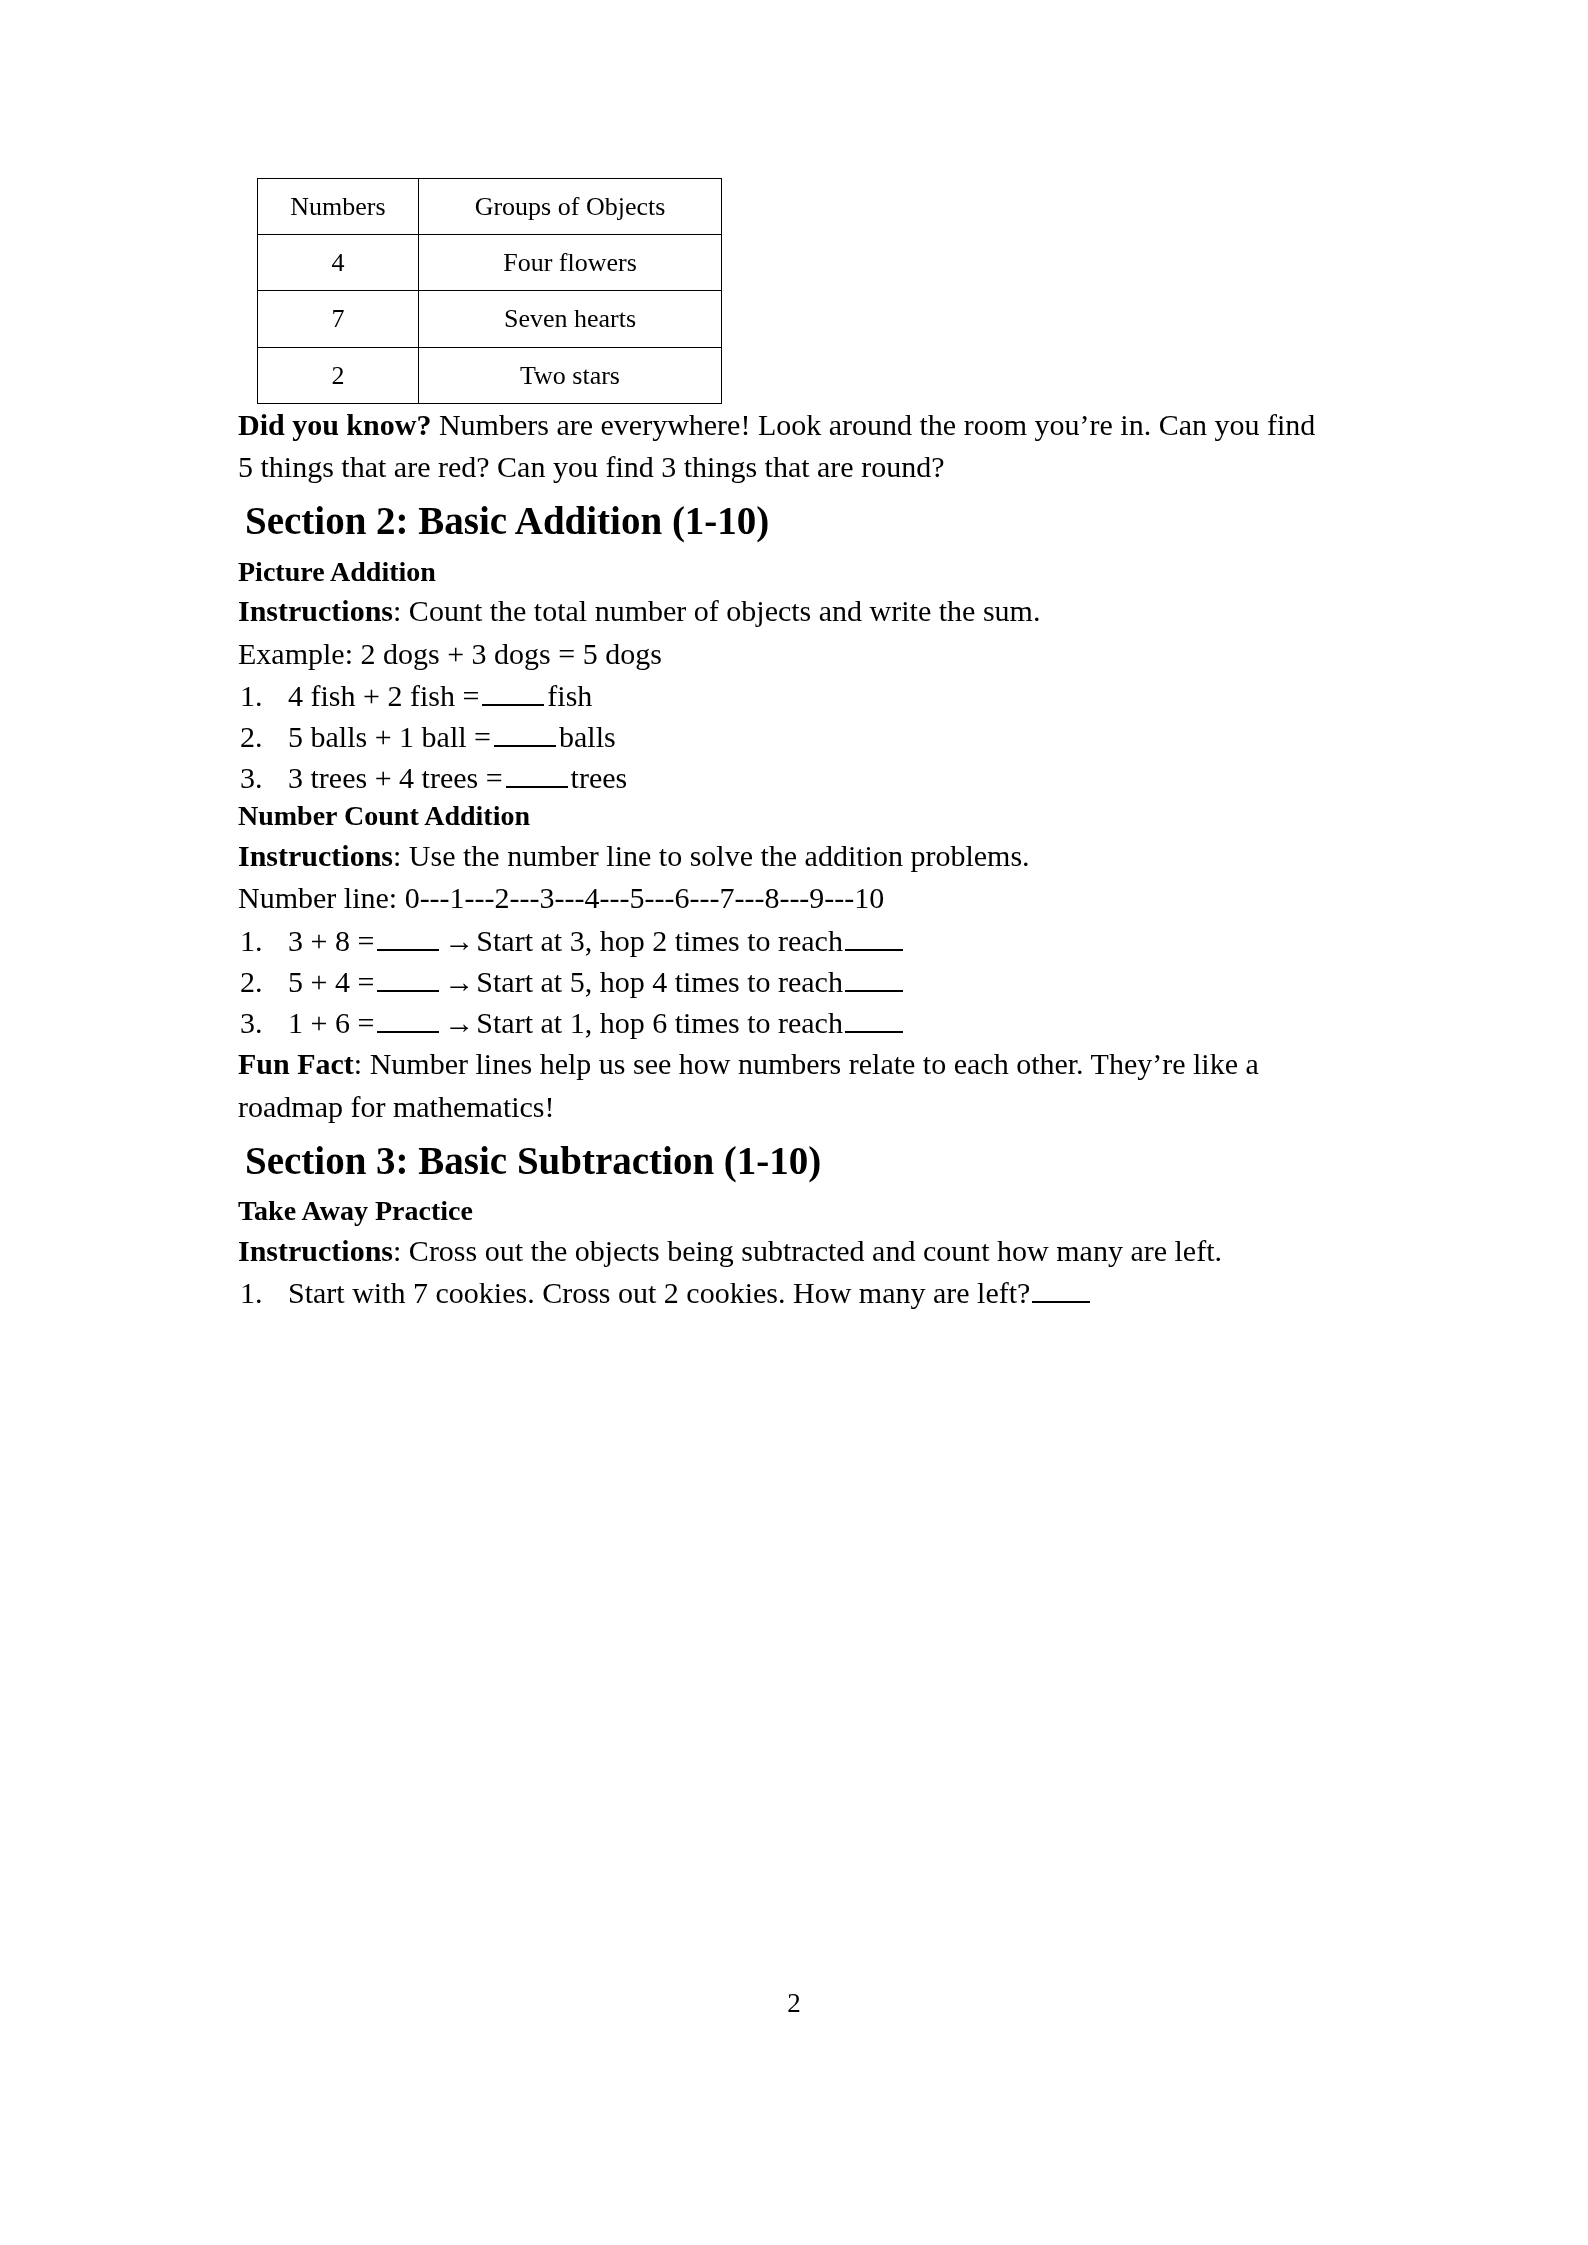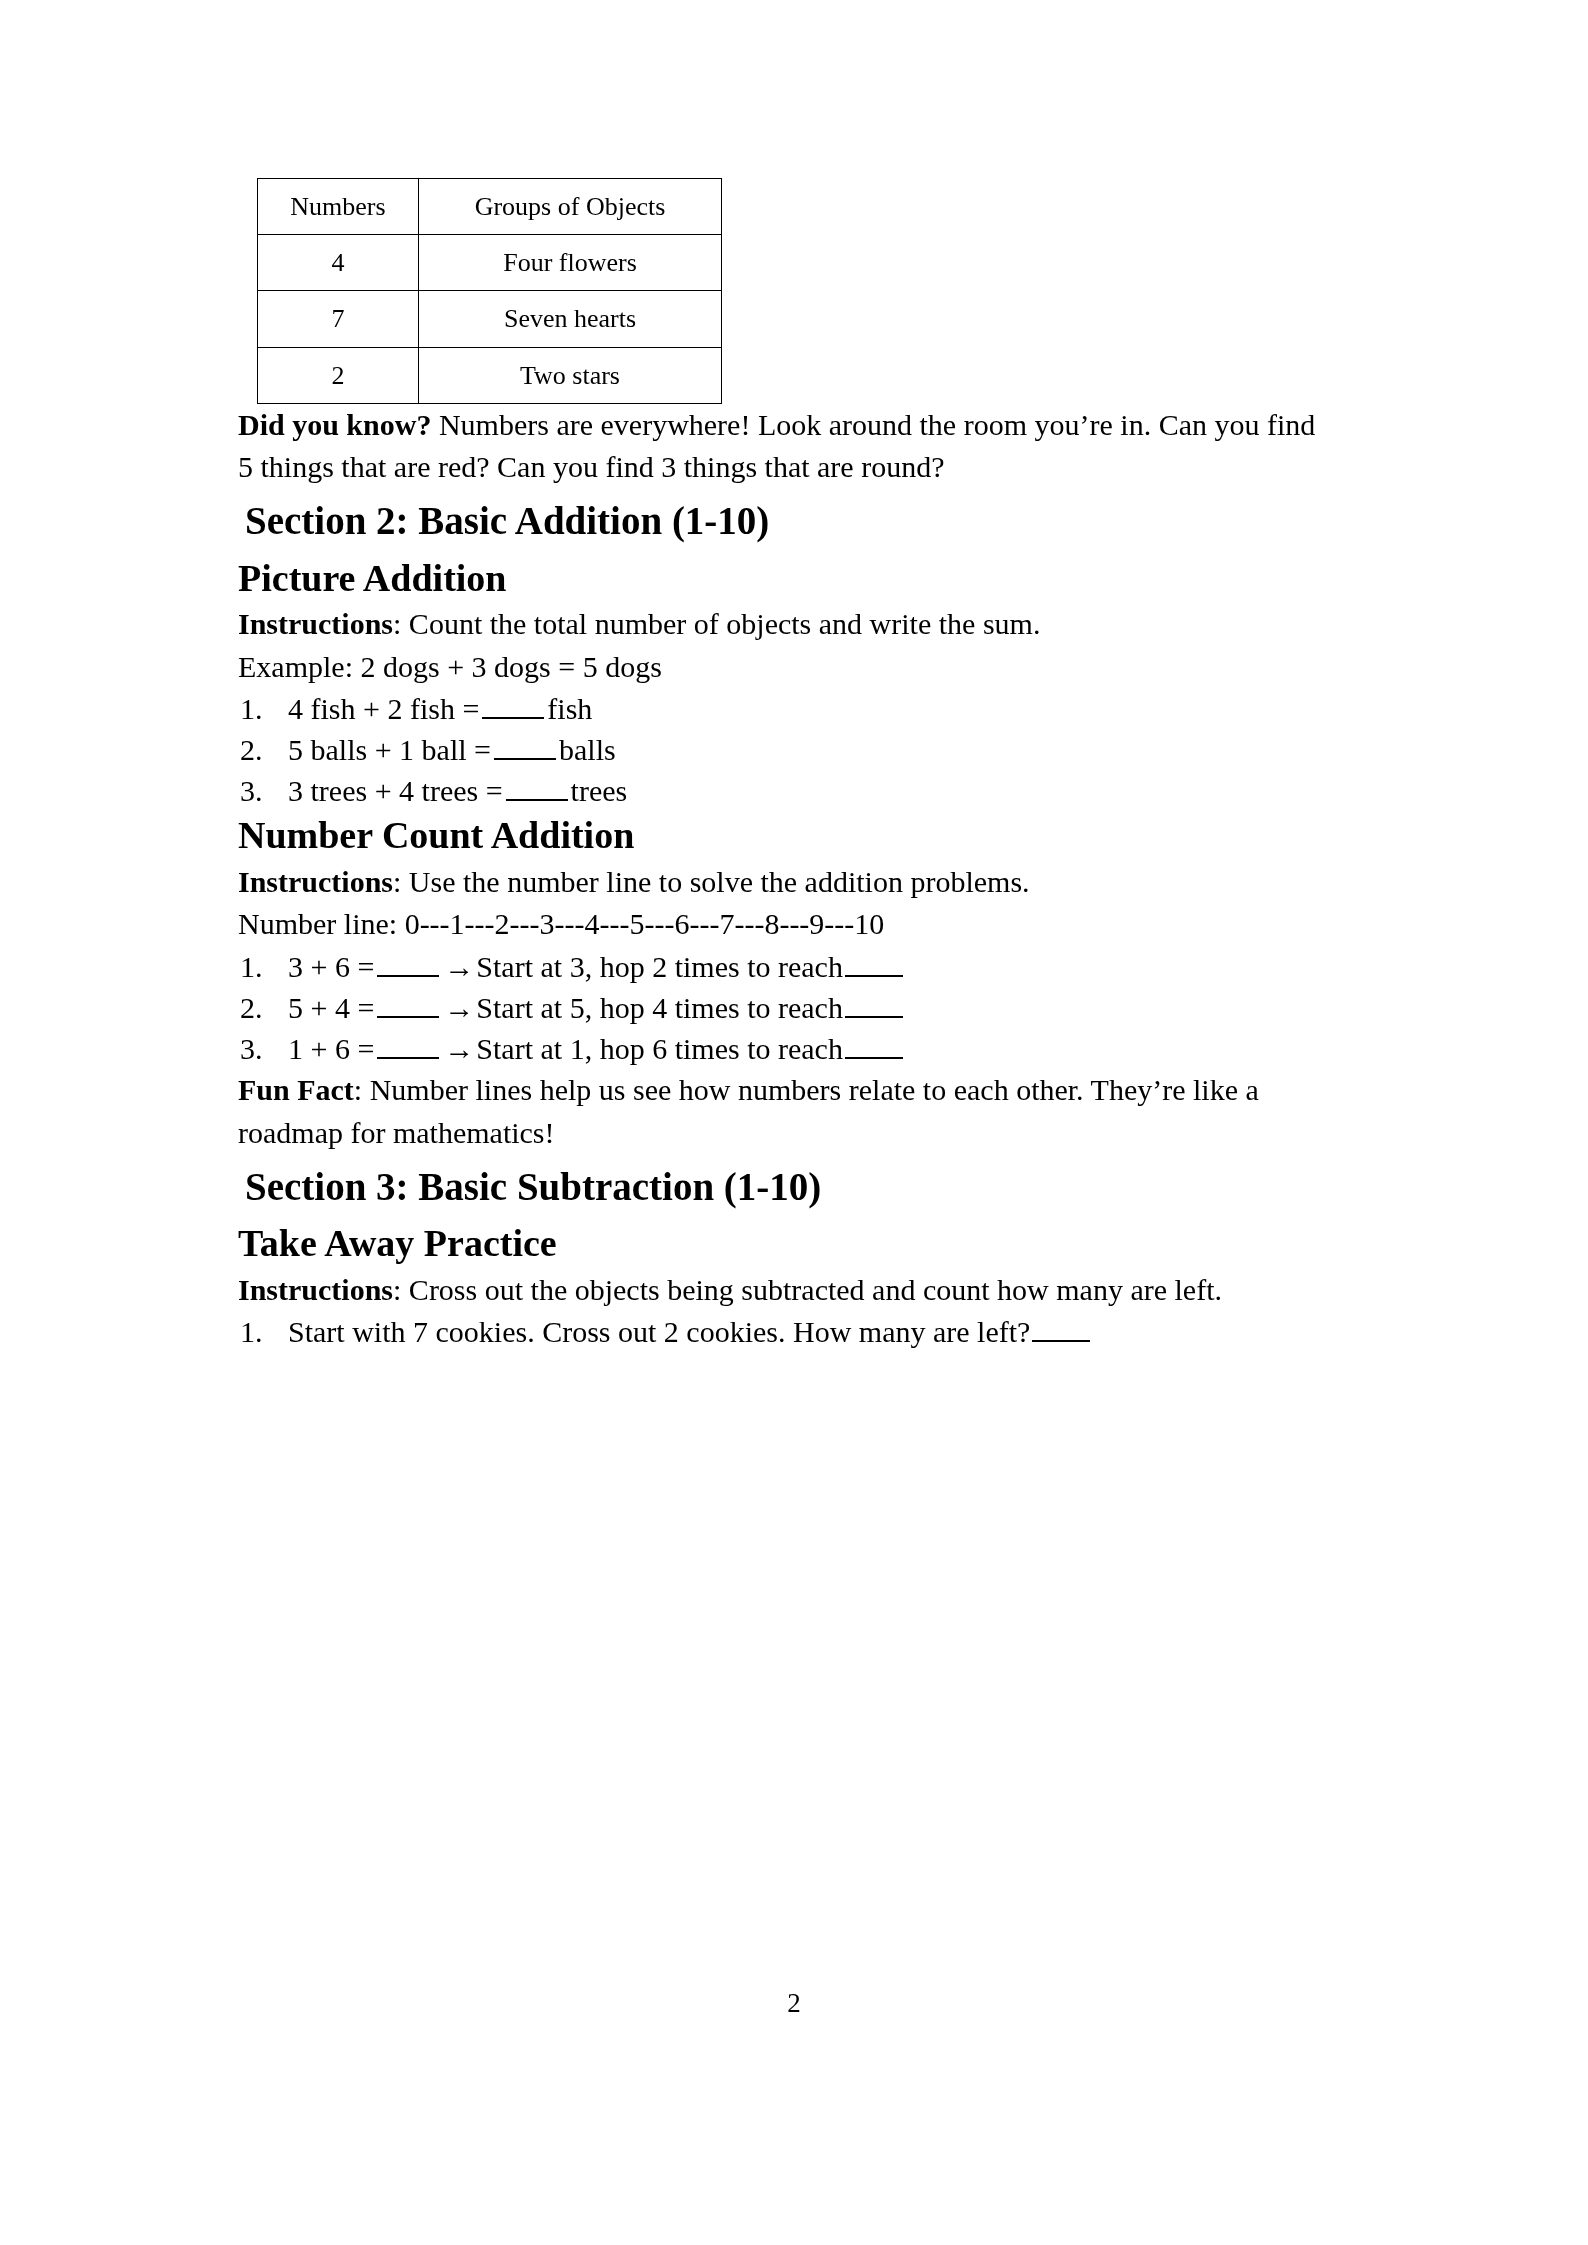--- a/index.html
+++ b/index.html
@@ -66,21 +66,21 @@
   .block-gap-md { margin-top: 36px; }
 
   h2.section-head {
     font-size: 39px;
     font-weight: bold;
     margin: 7px;
     padding: 0;
     line-height: 1.3;
   }
   h3.sub-head {
-    font-size: 38px;
+    font-size: 28px;
     font-weight: bold;
     margin: 0;
     padding: 0;
     line-height: 1.3;
   }
   .lead {
     font-weight: bold;
   }
 
   
@@ -184,21 +184,21 @@
     </ol>
 
 
     <h3 class="sub-head block-gap-md">Number Count Addition</h3>
 
     <p class="para block-gap-md"><span class="lead">Instructions</span><span>: Use the number line to solve the addition problems.</span></p>
 
     <p class="para block-gap-md">Number line: 0---1---2---3---4---5---6---7---8---9---10</p>
 
     <ol class="problems block-gap-md">
-      <li><span class="num">1.</span><span>3 + 6 =</span><span class="blank"></span><span class="arrow">→</span><span>Start at 3, hop 2 times to reach</span><span class="blank-sm"></span></li>
+      <li><span class="num">1.</span><span>3 + 8 =</span><span class="blank"></span><span class="arrow">→</span><span>Start at 3, hop 2 times to reach</span><span class="blank-sm"></span></li>
       <li><span class="num">2.</span><span>5 + 4 =</span><span class="blank"></span><span class="arrow">→</span><span>Start at 5, hop 4 times to reach</span><span class="blank-sm"></span></li>
       <li><span class="num">3.</span><span>1 + 6 =</span><span class="blank"></span><span class="arrow">→</span><span>Start at 1, hop 6 times to reach</span><span class="blank-sm"></span></li>
     </ol>
 
     <p class="para block-gap-md"><span class="lead">Fun Fact</span><span>: Number lines help us see how numbers relate to each other. They’re like a roadmap for mathematics!</span></p>
 
     <h2 class="section-head block-gap-lg">Section 3: Basic Subtraction (1-10)</h2>
 
     <h3 class="sub-head block-gap-md">Take Away Practice</h3>
 

